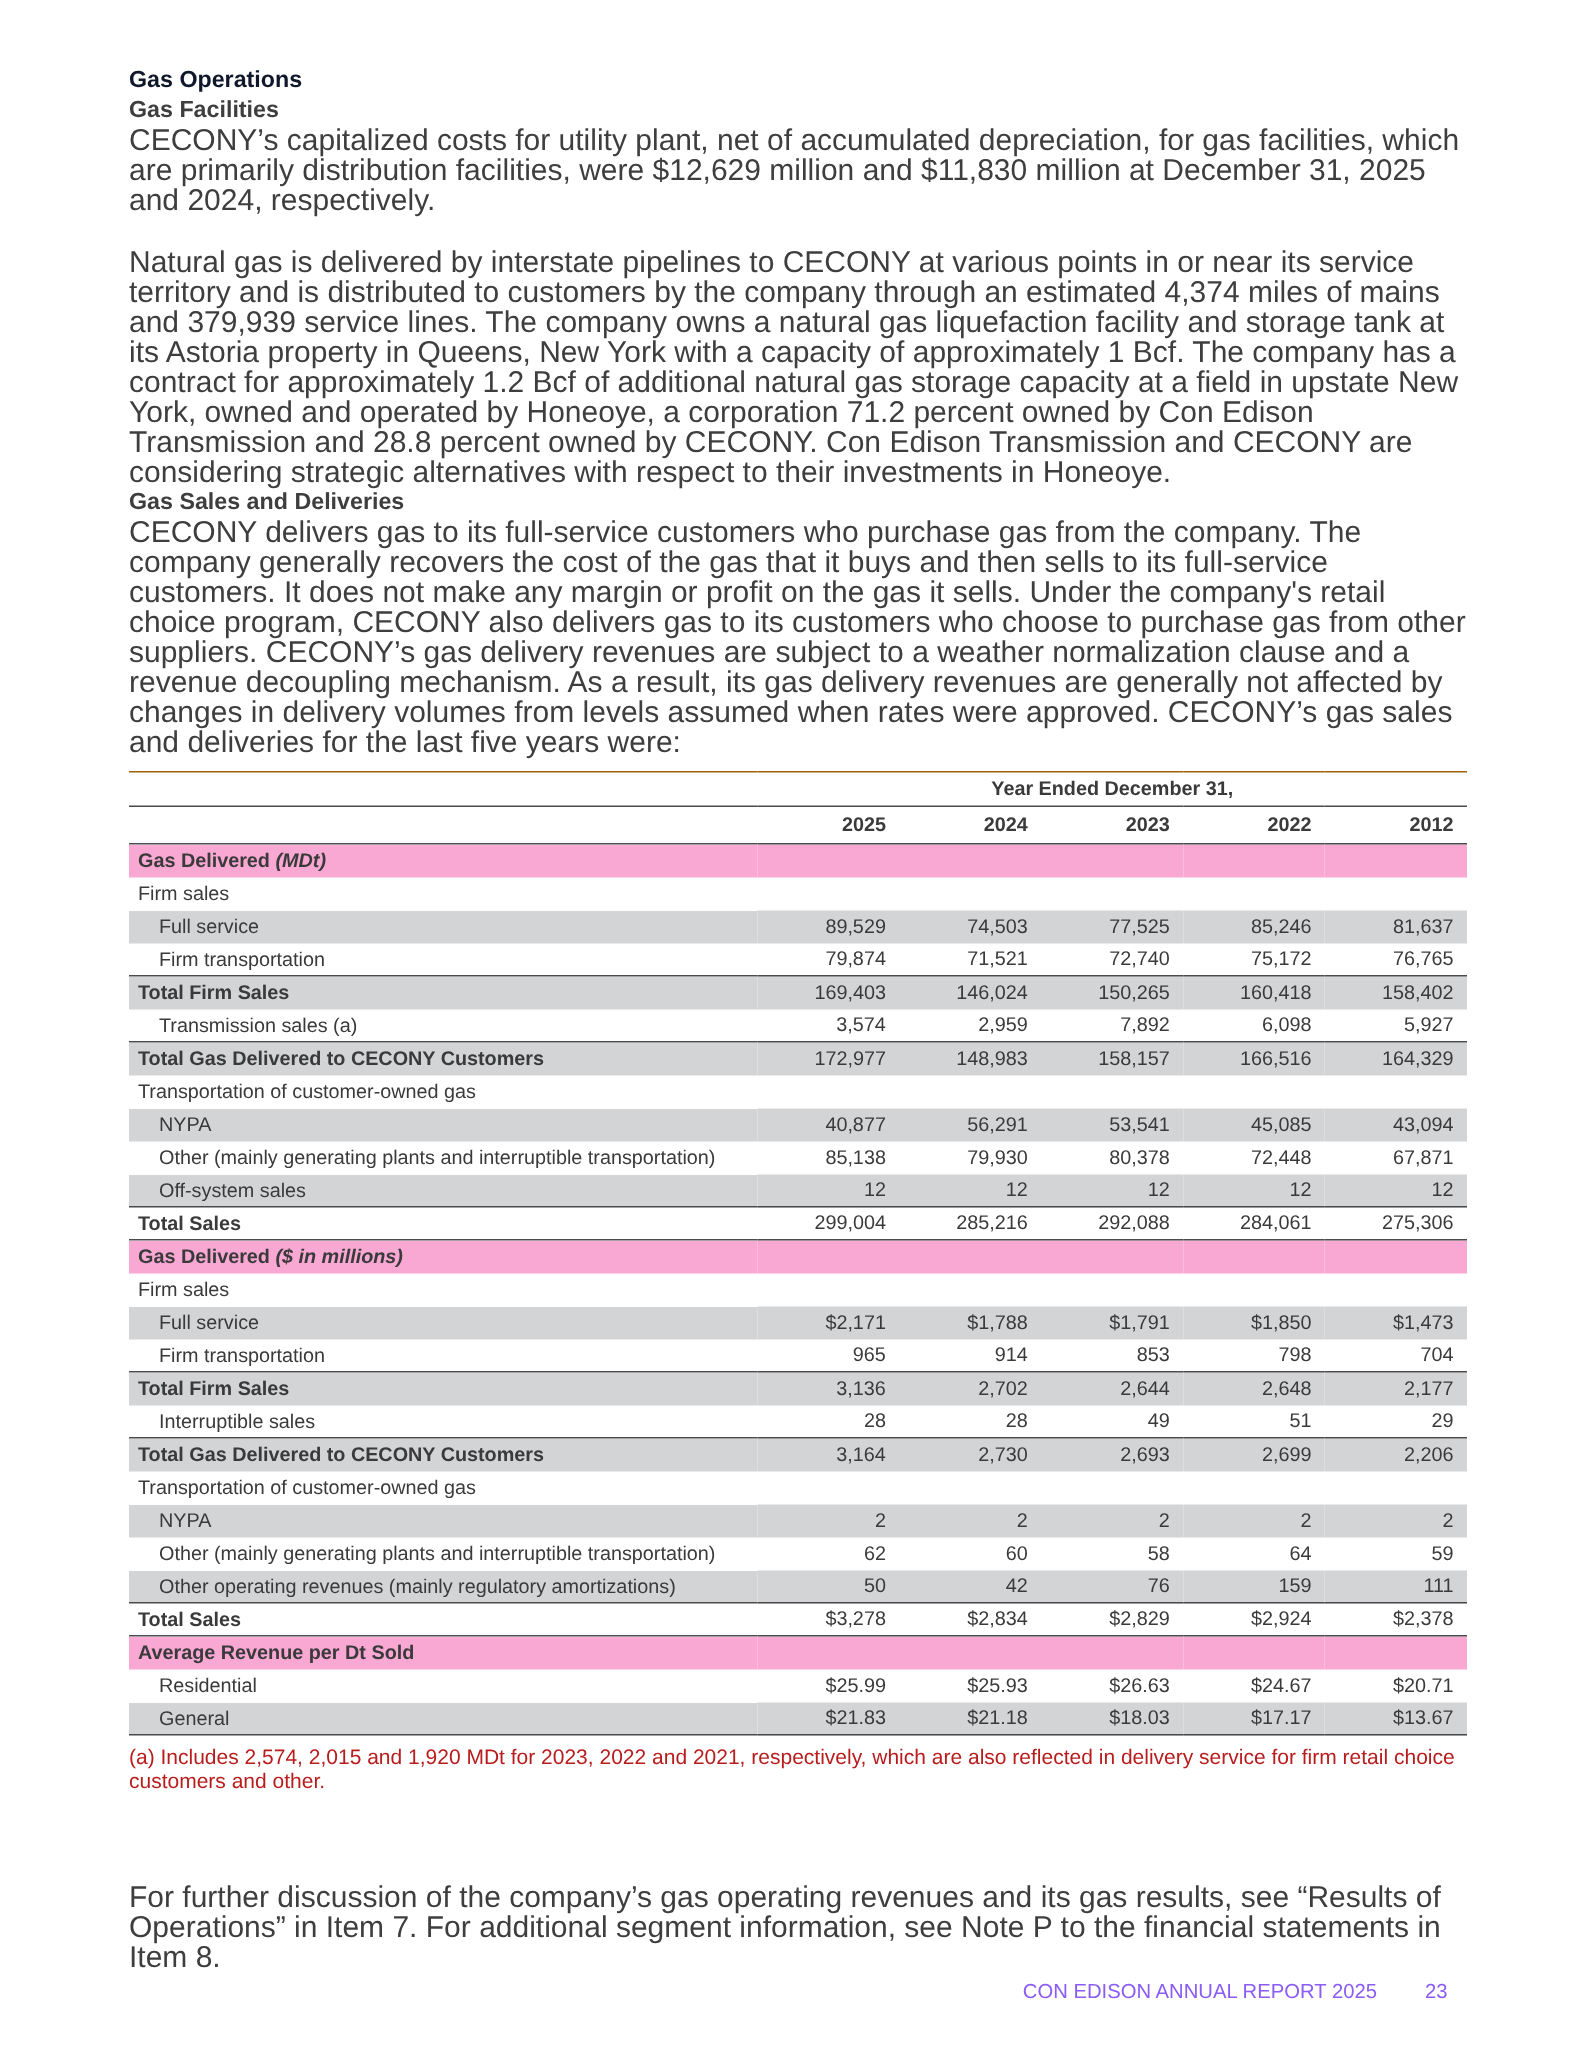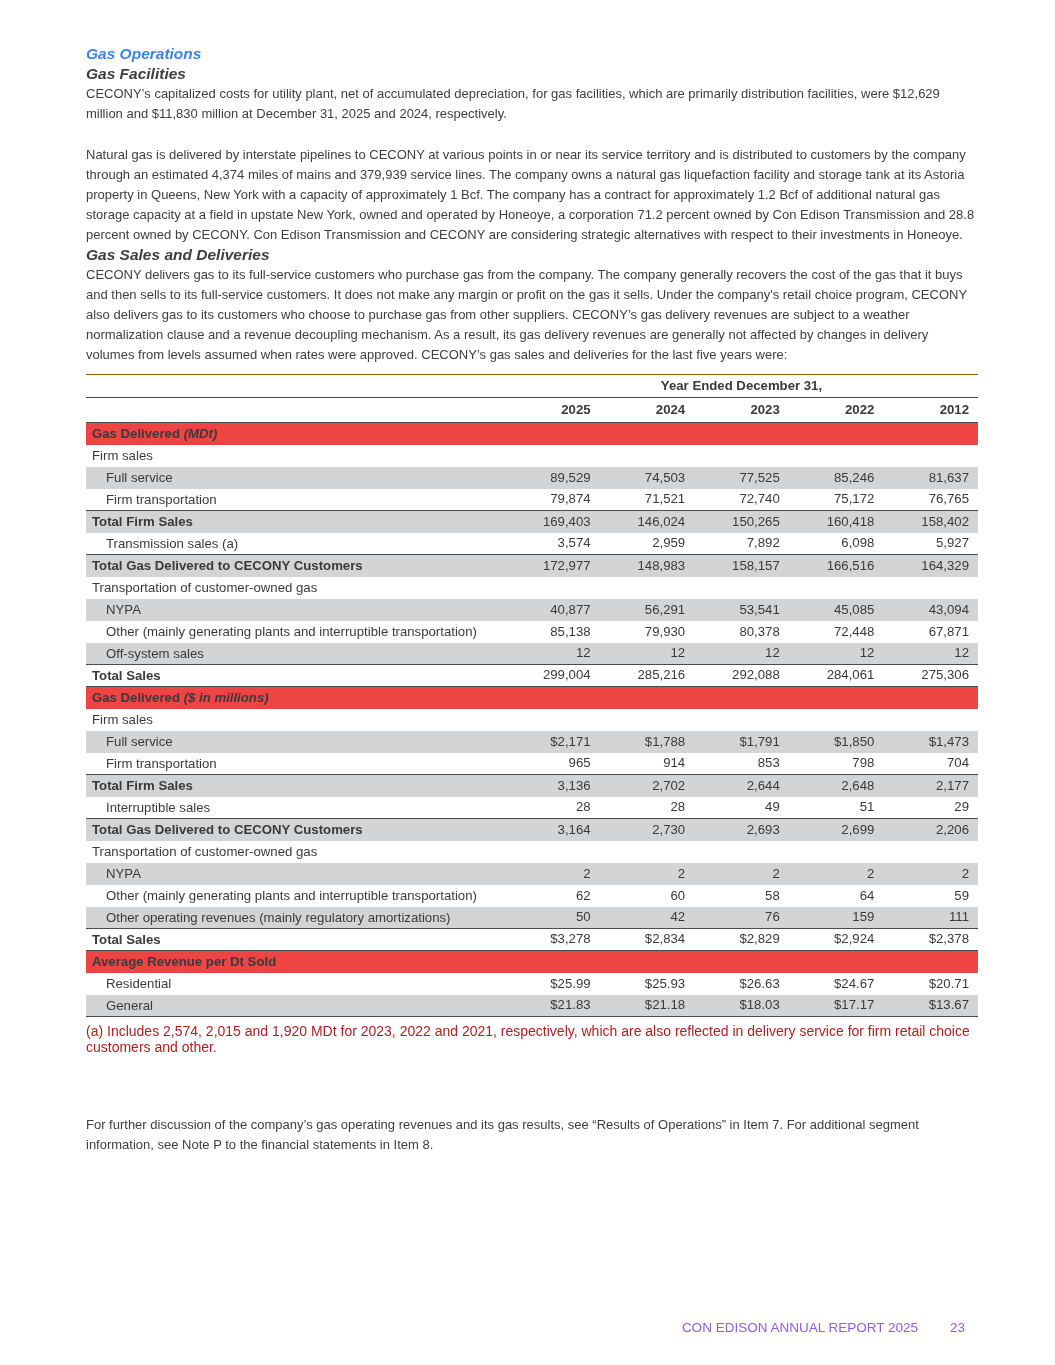--- a/index.html
+++ b/index.html
@@ -11,36 +11,34 @@
     font-family: "Liberation Sans", sans-serif;
     color: #3e3e3f;
     overflow: hidden;
   }
   .page {
     position: absolute;
     inset: 0;
     padding: 44px 77px 0 86px;
   }
   .h-blue {
-    color: #3b82f6;
-    font-style: italic;
+    color: #0f172a;
     font-weight: bold;
     font-size: 15.5px;
     line-height: 20px;
   }
   .h-dark {
     color: #3e3e3f;
-    font-style: italic;
     font-weight: bold;
     font-size: 15.5px;
     line-height: 20px;
   }
   .h-sales { }
   p.body {
-    font-size: 13px;
+    font-size: 20px;
     line-height: 20px;
     color: #3e3e3f;
   }
   p.mt { margin-top: 21px; }
   .closing { margin-top: 60px; }
 
   
   table.gas-table {
     width: 100%;
     border-collapse: collapse;
@@ -73,21 +71,21 @@
     padding: 3px 4px 2px 6px;
     white-space: nowrap;
     overflow: hidden;
   }
   tbody td.num {
     text-align: right;
     vertical-align: bottom;
     padding: 0 9px 4px 0;
   }
   tbody tr.shaded { background: #d3d4d6; }
-  tbody tr.section { background: #ef4444; }
+  tbody tr.section { background: #f9a8d4; }
   tbody tr.section td.label { font-weight: bold; }
   tbody tr.section td.label .it { font-style: italic; }
   tbody tr.total td.label { font-weight: bold; }
   tbody tr.detail td.label { padding-left: 20px; margin-left: 36px; }
   tbody tr.section td, tbody tr.total td { border-top: 1px solid #4b4b4d; }
 
   .footnote {
     font-size: 14px;
     line-height: 16px;
     margin-top: 6px;

